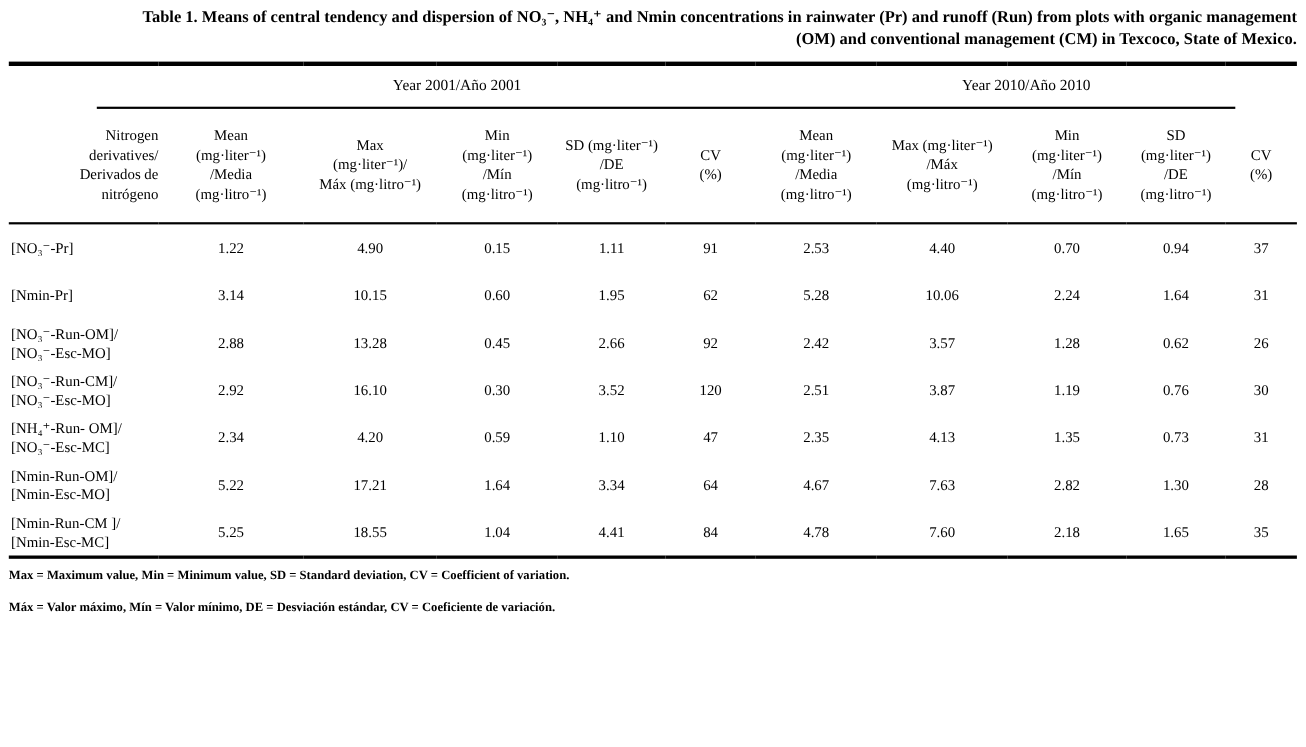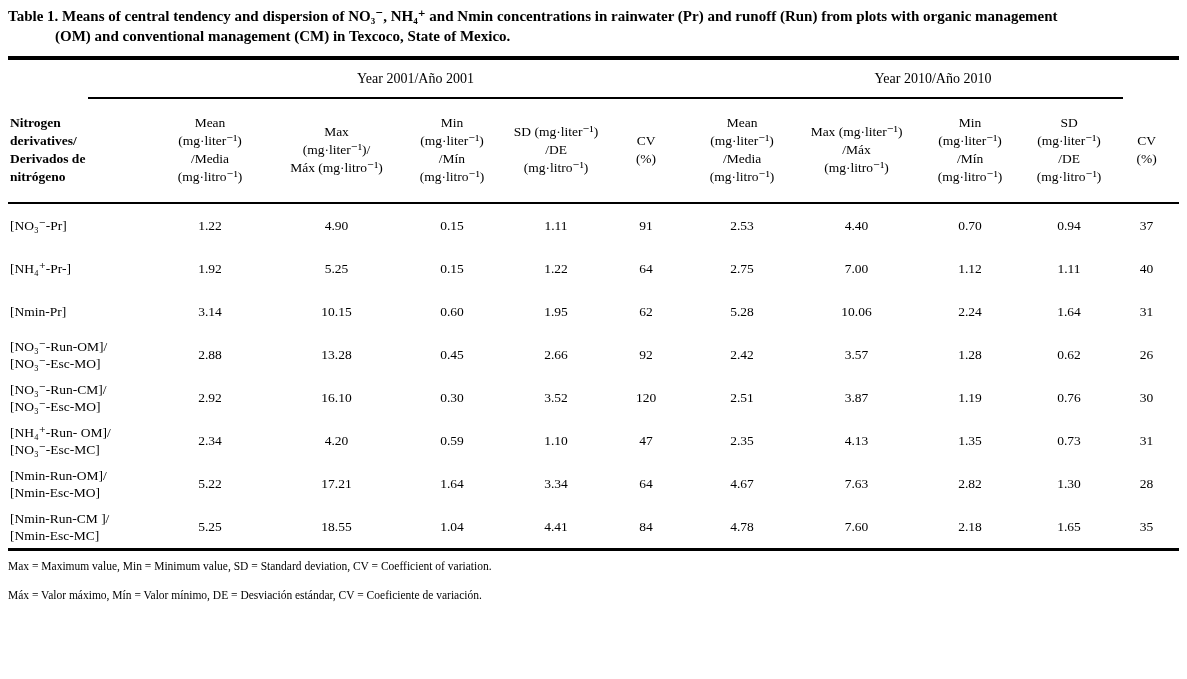--- a/index.html
+++ b/index.html
@@ -4,51 +4,51 @@
 <style>
   html,body{margin:0;padding:0;background:#fff;}
   body{
     width:1187px;height:679px;
     font-family:"Liberation Serif","DejaVu Serif",serif;
     color:#000;overflow:hidden;
   }
   .page{padding:6px 8px 0 8px;position:relative;}
   
   .caption{font-weight:bold;font-size:15px;line-height:20px;letter-spacing:0;}
-  .cap-line{white-space:nowrap;}
+  .cap-line{white-space:nowrap;text-align:right;}
   .cap-cont-en{padding-left:47px;}
   .cap-cont-es{padding-left:67px;}
   
   .tablewrap{position:relative;margin-top:10px;}
   table{
     width:1171px;table-layout:fixed;border-collapse:collapse;
     border-top:4px solid #000;border-bottom:3px solid #000;
     font-size:13.5px;
   }
   thead tr.grouprow th{
     height:37px;font-weight:normal;font-size:14px;
     text-align:center;vertical-align:middle;padding:0;
   }
   thead tr.headrow th{
     height:105px;font-weight:normal;text-align:center;vertical-align:middle;
     white-space:pre-line;line-height:18px;padding:0;
     border-bottom:2px solid #000;
   }
-  thead tr.headrow th.stub{text-align:left;padding-left:2px;font-weight:bold;}
+  thead tr.headrow th.stub{text-align:right;padding-left:2px;}
   .group-underline{
     position:absolute;left:80px;top:41px;width:1035px;height:2px;
     background:#000;
   }
   tbody td{
     height:43px;text-align:center;vertical-align:middle;padding:0;
     line-height:17px;
   }
   tbody td.stub{text-align:left;white-space:pre-line;padding-left:2px;}
   
-  .footnotes{margin-top:8px;font-size:11.5px;line-height:14px;}
+  .footnotes{margin-top:8px;font-size:11.5px;line-height:14px;font-weight:bold;}
   .fn+.fn{margin-top:15px;}
 </style>
 </head>
 <body>
 
 <div class="page">
 
   <div class="caption">
     <div class="cap-line">Table 1. Means of central tendency and dispersion of NO₃⁻, NH₄⁺ and Nmin concentrations in rainwater (Pr) and runoff (Run) from plots with organic management</div>
     <div class="cap-line cap-cont-en">(OM) and conventional management (CM) in Texcoco, State of Mexico.</div>
@@ -123,33 +123,20 @@
             <td>0.15</td>
             <td>1.11</td>
             <td>91</td>
             <td>2.53</td>
             <td>4.40</td>
             <td>0.70</td>
             <td>0.94</td>
             <td>37</td>
           </tr>
         <tr>
-            <td class="stub">[NH₄⁺-Pr-]</td>
-            <td>1.92</td>
-            <td>5.25</td>
-            <td>0.15</td>
-            <td>1.22</td>
-            <td>64</td>
-            <td>2.75</td>
-            <td>7.00</td>
-            <td>1.12</td>
-            <td>1.11</td>
-            <td>40</td>
-          </tr>
-        <tr>
             <td class="stub">[Nmin-Pr]</td>
             <td>3.14</td>
             <td>10.15</td>
             <td>0.60</td>
             <td>1.95</td>
             <td>62</td>
             <td>5.28</td>
             <td>10.06</td>
             <td>2.24</td>
             <td>1.64</td>

